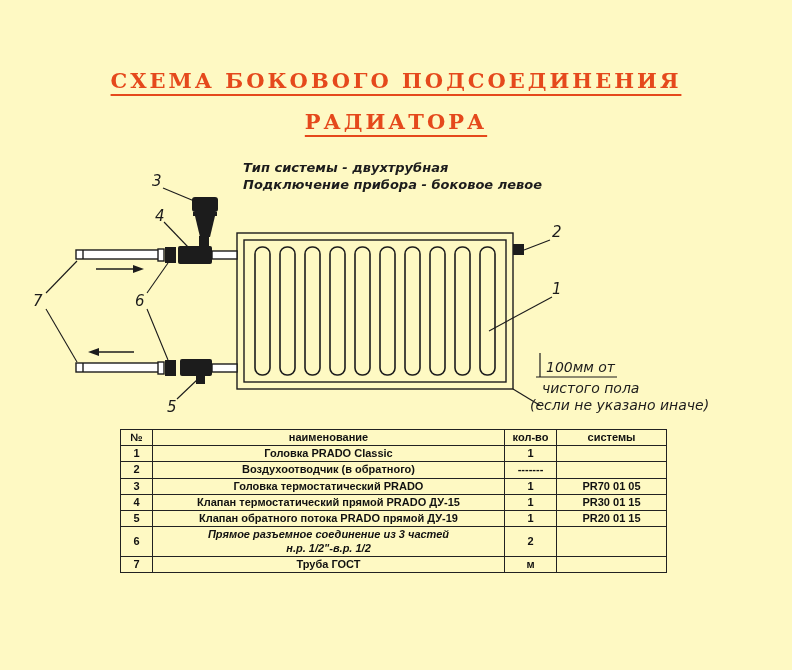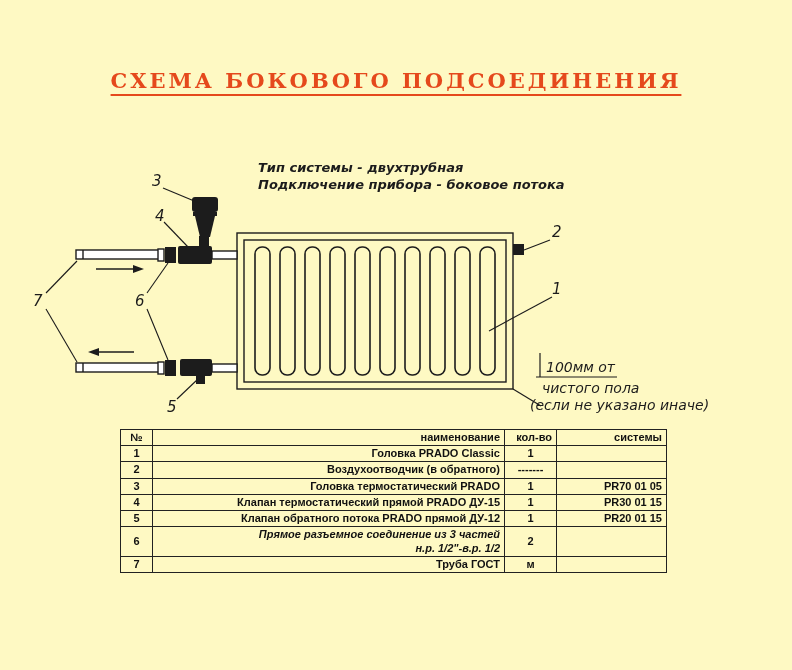--- a/index.html
+++ b/index.html
@@ -22,59 +22,60 @@
     letter-spacing: 3px;
     color: var(--accent, #e5491c);
     text-decoration: underline;
     text-underline-offset: 6px;
     text-decoration-thickness: 1.5px;
     line-height: 1;
   }
   .title-line + .title-line { margin-top: 20px; }
   
   .notes {
-    position: absolute; left: 258px; top: 160px;
+    position: absolute; left: 243px; top: 160px;
     font-style: italic; font-weight: bold; font-size: 13px;
     line-height: 1.3; color: var(--ink, #1c1c1c);
   }
   
   svg.diagram { position: absolute; left: 0; top: 0; }
   
   .parts-table {
     position: absolute; left: 120px; top: 429px;
     border-collapse: collapse; table-layout: fixed;
     font-family: "Liberation Sans", sans-serif;
     font-size: 11px; color: #111;
   }
   .parts-table th, .parts-table td {
     border: 1px solid #222;
     padding: 1px 4px;
     font-weight: bold;
-    text-align: right;
+    text-align: center;
     height: 16px;
     line-height: 1.2;
     vertical-align: middle;
     overflow: hidden;
     white-space: nowrap;
   }
   .parts-table .c-center { text-align: center; }
   .parts-table .two-line { white-space: pre-line; height: 30px; font-style: italic; }
 </style>
 </head>
 <body>
 
 <div class="page">
 
   <div class="title-block">
     <div class="title-line">СХЕМА БОКОВОГО ПОДСОЕДИНЕНИЯ</div>
+    <div class="title-line">РАДИАТОРА</div>
   </div>
 
   <div class="notes">
     <div>Тип системы - двухтрубная</div>
-    <div>Подключение прибора - боковое потока</div>
+    <div>Подключение прибора - боковое левое</div>
   </div>
 
   <svg class="diagram" width="792" height="670" viewBox="0 0 792 670">
     <g stroke="#1c1c1c" stroke-width="1.4" fill="none">
 
       <g>
         <rect x="237" y="233" width="276" height="156"></rect>
         <rect x="244" y="240" width="262" height="142"></rect>
         <g stroke-width="1.6">
           <rect x="255" y="247" width="15" height="128" rx="7"></rect>
@@ -201,21 +202,21 @@
         <td>PR70 01 05</td>
       </tr>
       <tr>
         <td class="c-center">4</td>
         <td>Клапан термостатический прямой PRADO ДУ-15</td>
         <td class="c-center">1</td>
         <td>PR30 01 15</td>
       </tr>
       <tr>
         <td class="c-center">5</td>
-        <td>Клапан обратного потока PRADO прямой ДУ-12</td>
+        <td>Клапан обратного потока PRADO прямой ДУ-19</td>
         <td class="c-center">1</td>
         <td>PR20 01 15</td>
       </tr>
       <tr>
         <td class="c-center">6</td>
         <td class="two-line">Прямое разъемное соединение из 3 частей
 н.р. 1/2"-в.р. 1/2</td>
         <td class="c-center">2</td>
         <td></td>
       </tr>

